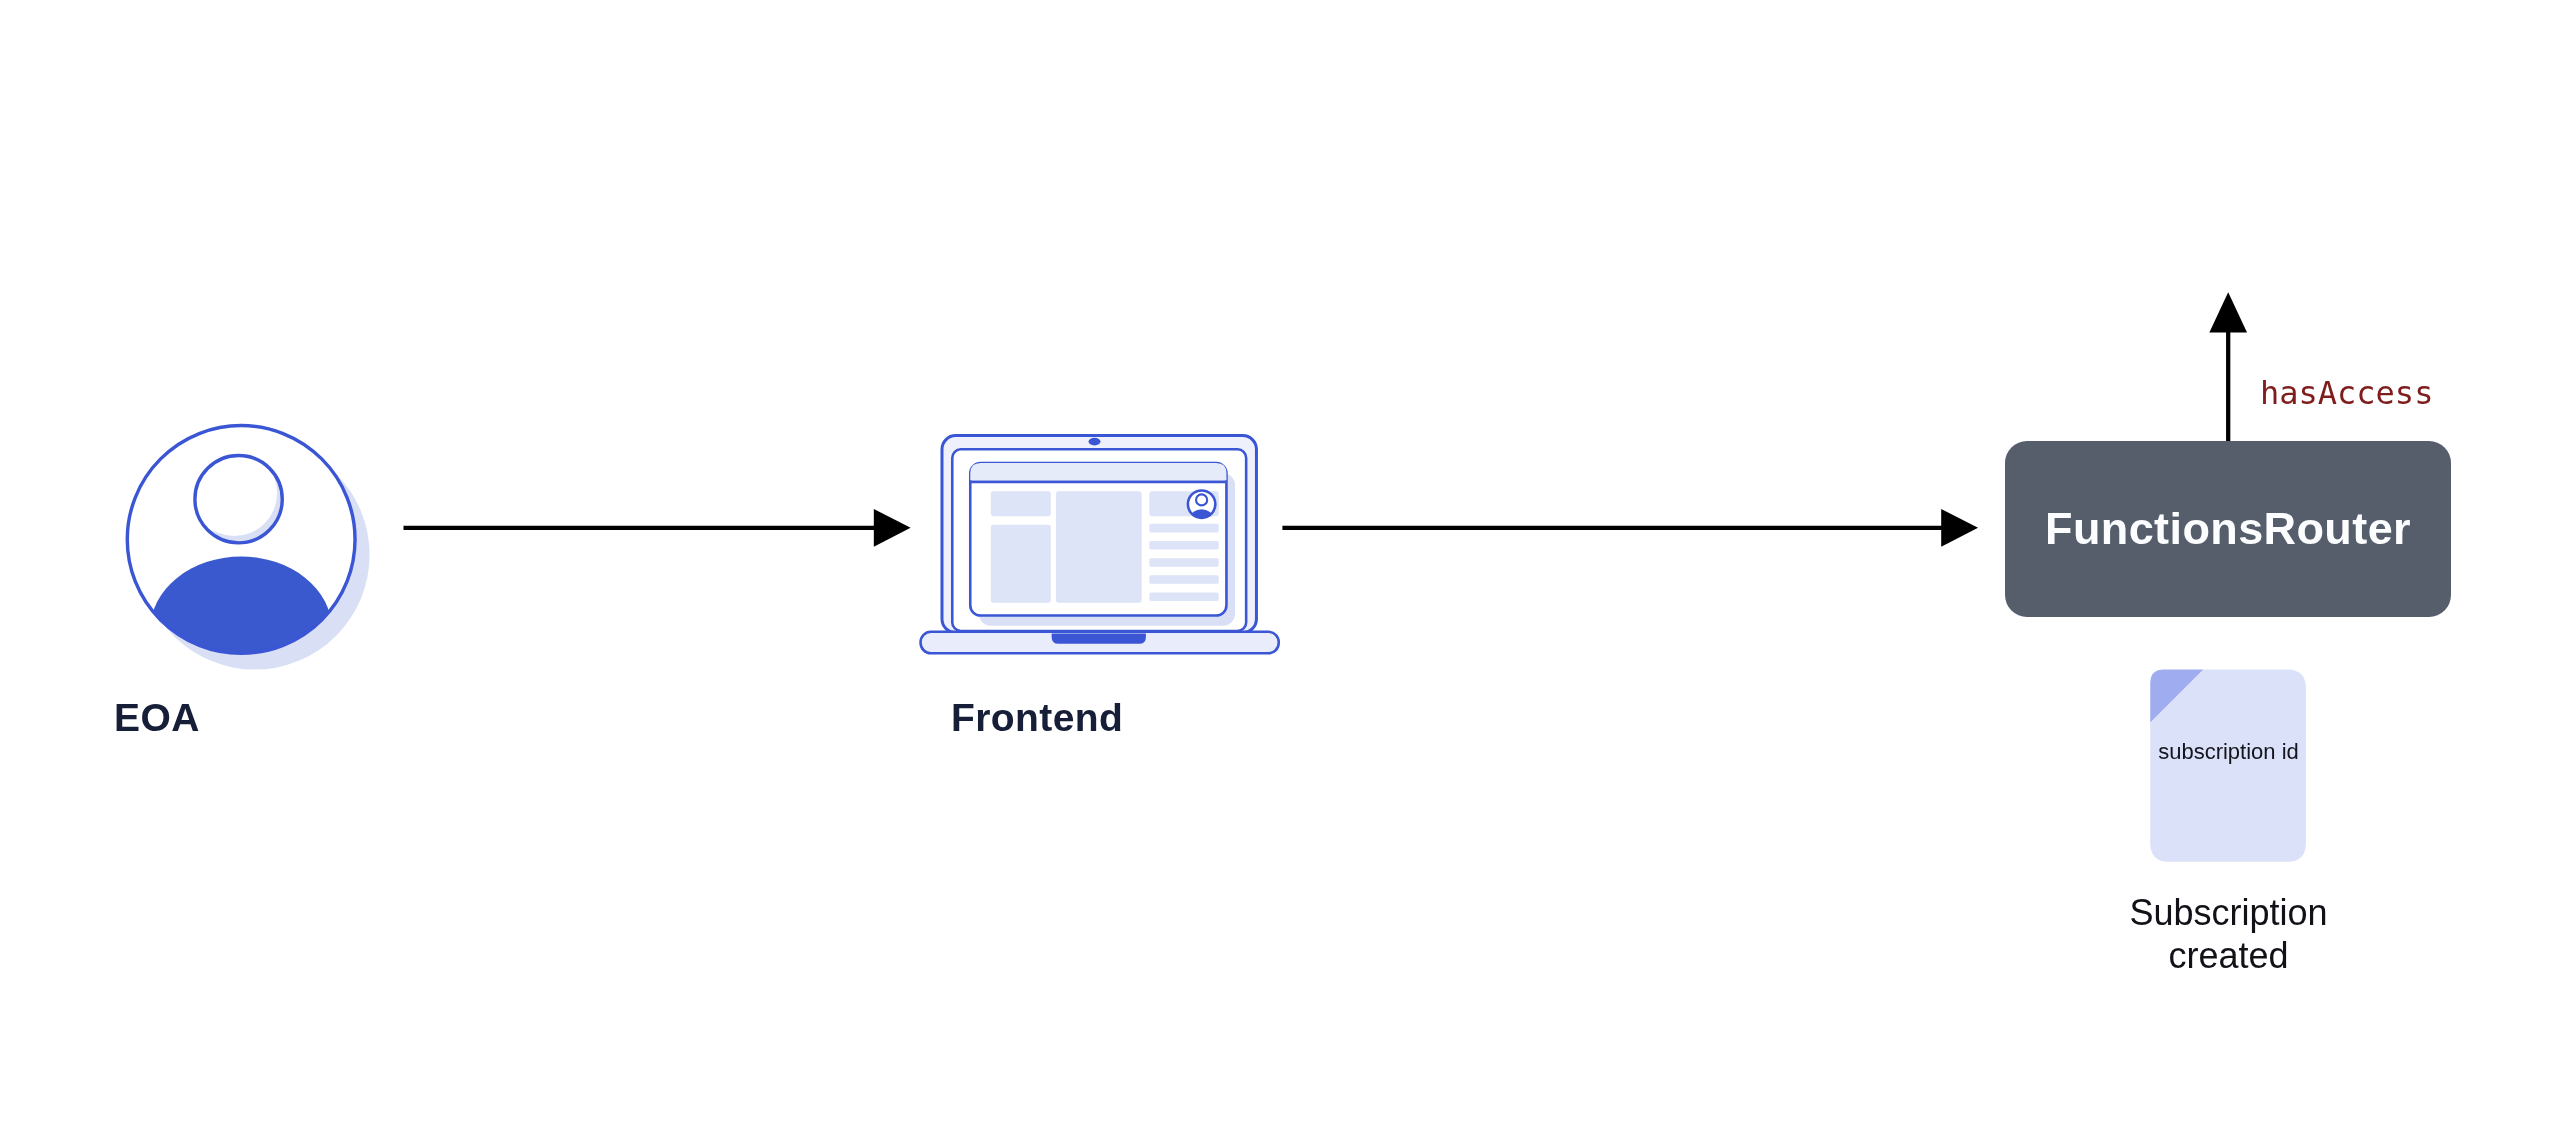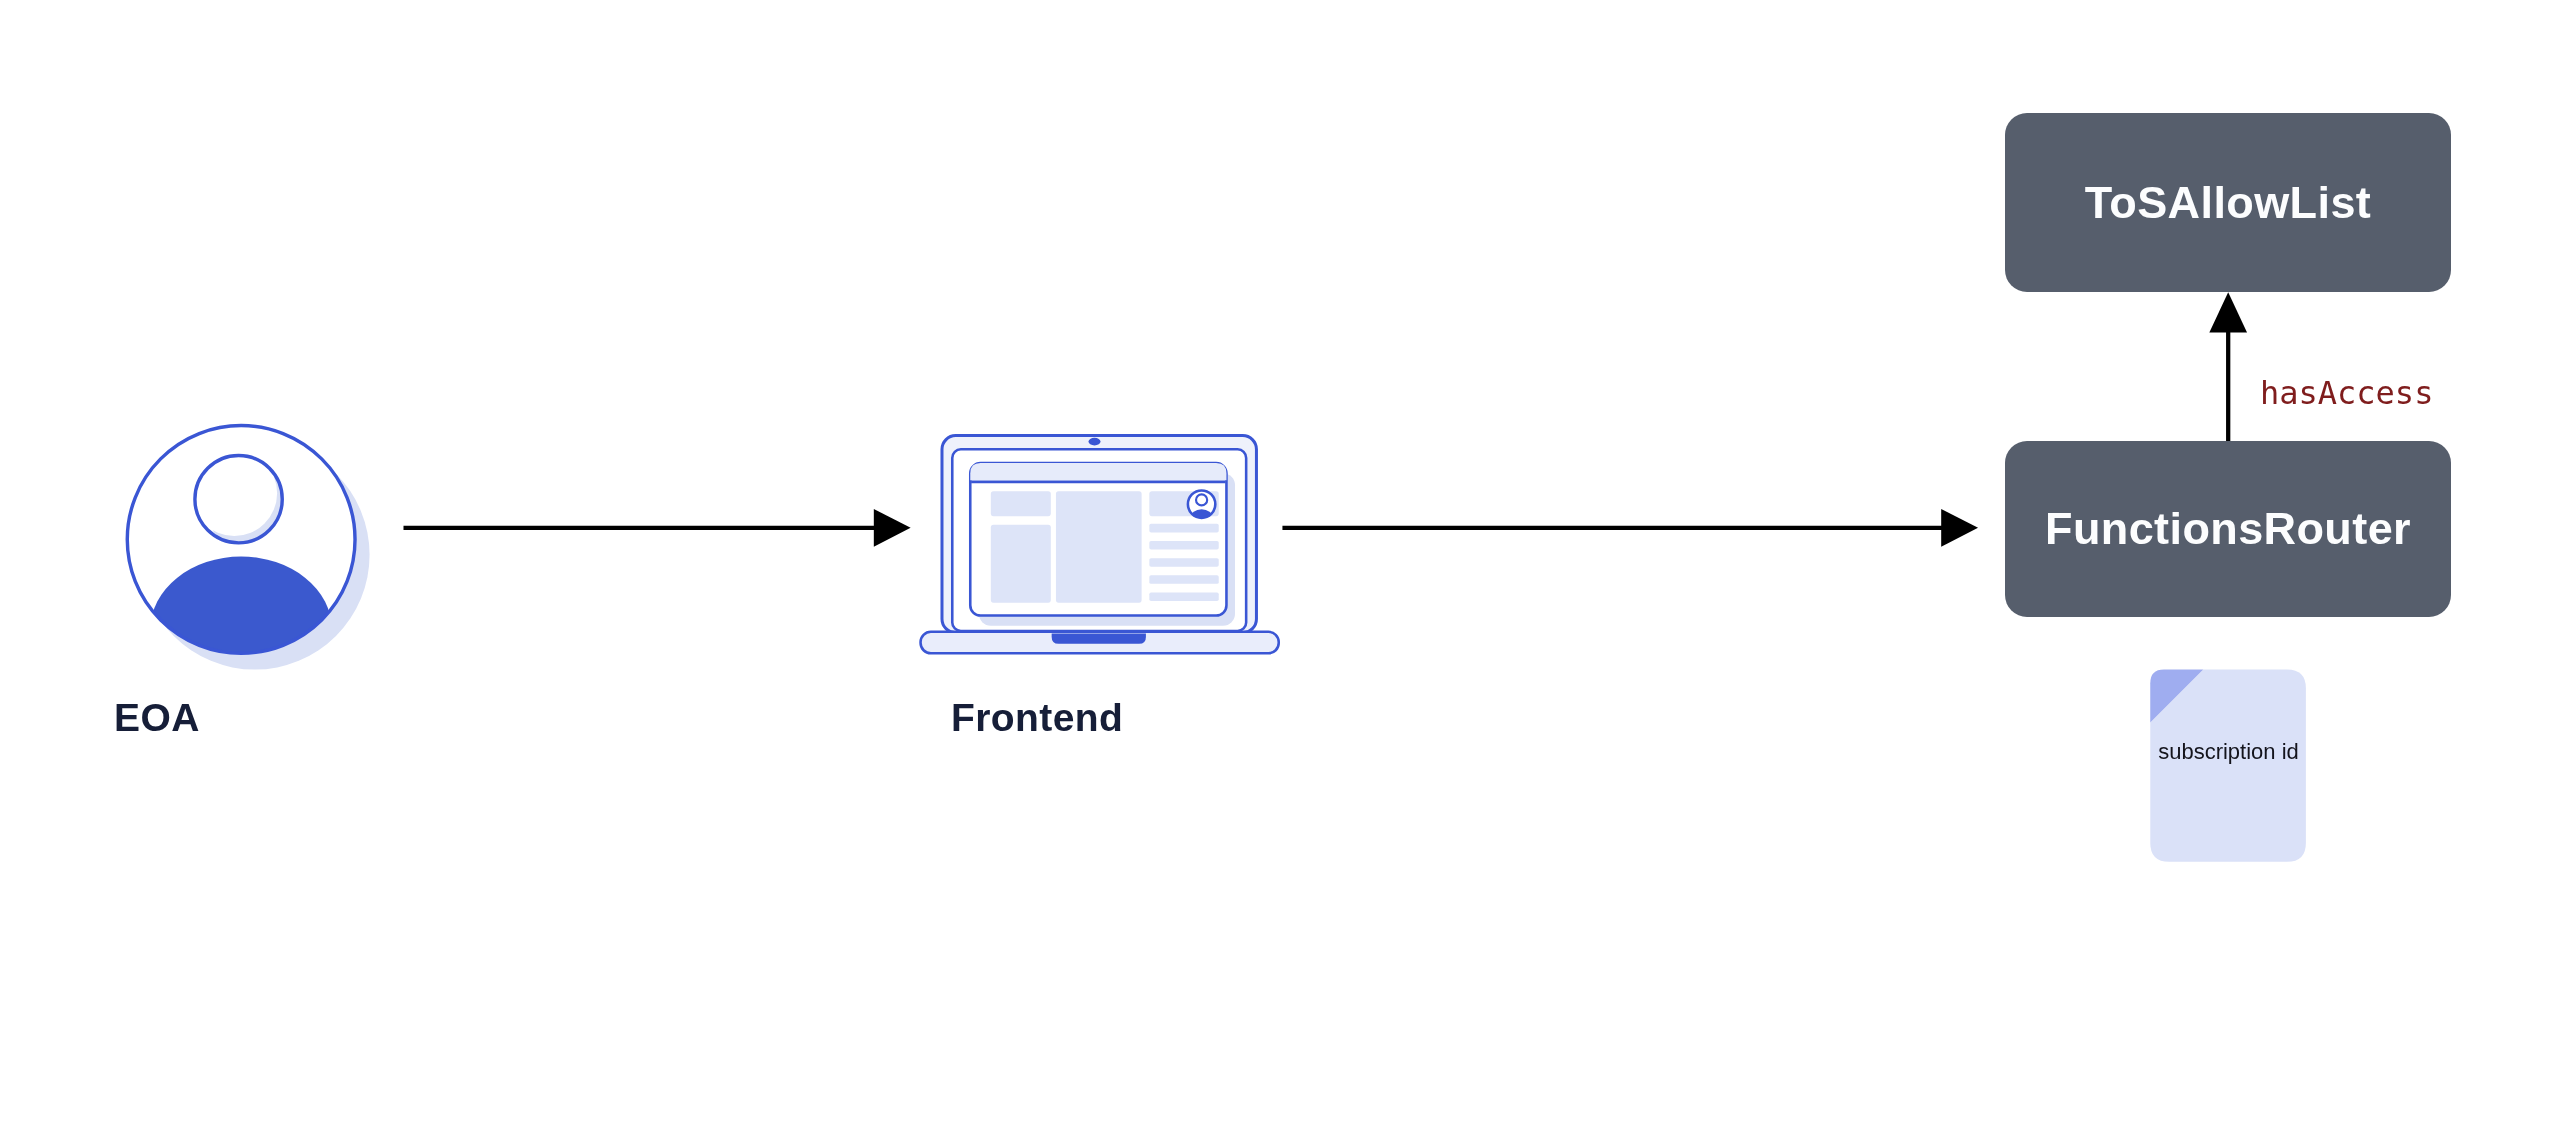--- a/index.html
+++ b/index.html
@@ -144,31 +144,29 @@
         <ellipse cx="338" cy="106" rx="13" ry="10" fill="#3a56d4"></ellipse>
       </g>
     </g>
 
     <rect x="10" y="239" width="418" height="25" rx="12" fill="#e9edfb" stroke="#3a56d4" stroke-width="3"></rect>
     <path d="M 163 241 H 273 V 245 Q 273 253 265 253 H 171 Q 163 253 163 245 Z" fill="#3a56d4"></path>
   </svg>
   <div class="abs node-label" style="left:951px;top:696px;width:257px">Frontend</div>
 
 
-  <div class="abs dark-box" style="left:2005px;top:113px;width:446px;height:179px">
-    <div class="box-label">ToSAllowList</div>
-  </div>
 
   <div class="abs mono-label" style="left:2260px;top:374px">hasAccess</div>
 
   <div class="abs dark-box" style="left:2005px;top:441px;width:446px;height:176px">
     <div class="box-label">FunctionsRouter</div>
   </div>
 
   <svg class="abs" style="left:2146px;top:666px" width="171" height="201" viewBox="0 0 200 235">
     <path d="M 67 4 H 165 Q 187 4 187 26 V 207 Q 187 229 165 229 H 27 Q 5 229 5 207 V 66 Z" fill="#dae1f8"></path>
     <path d="M 67 4 L 5 66 V 20 Q 5 4 21 4 Z" fill="#9fadf0"></path>
   </svg>
   <div class="abs doc-text" style="left:2143px;top:737px;width:171px">subscription id</div>
 
+  <div class="abs caption" style="left:2087px;top:891px;width:283px">Subscription created</div>
 
 </div>
 
 
 </body></html>

